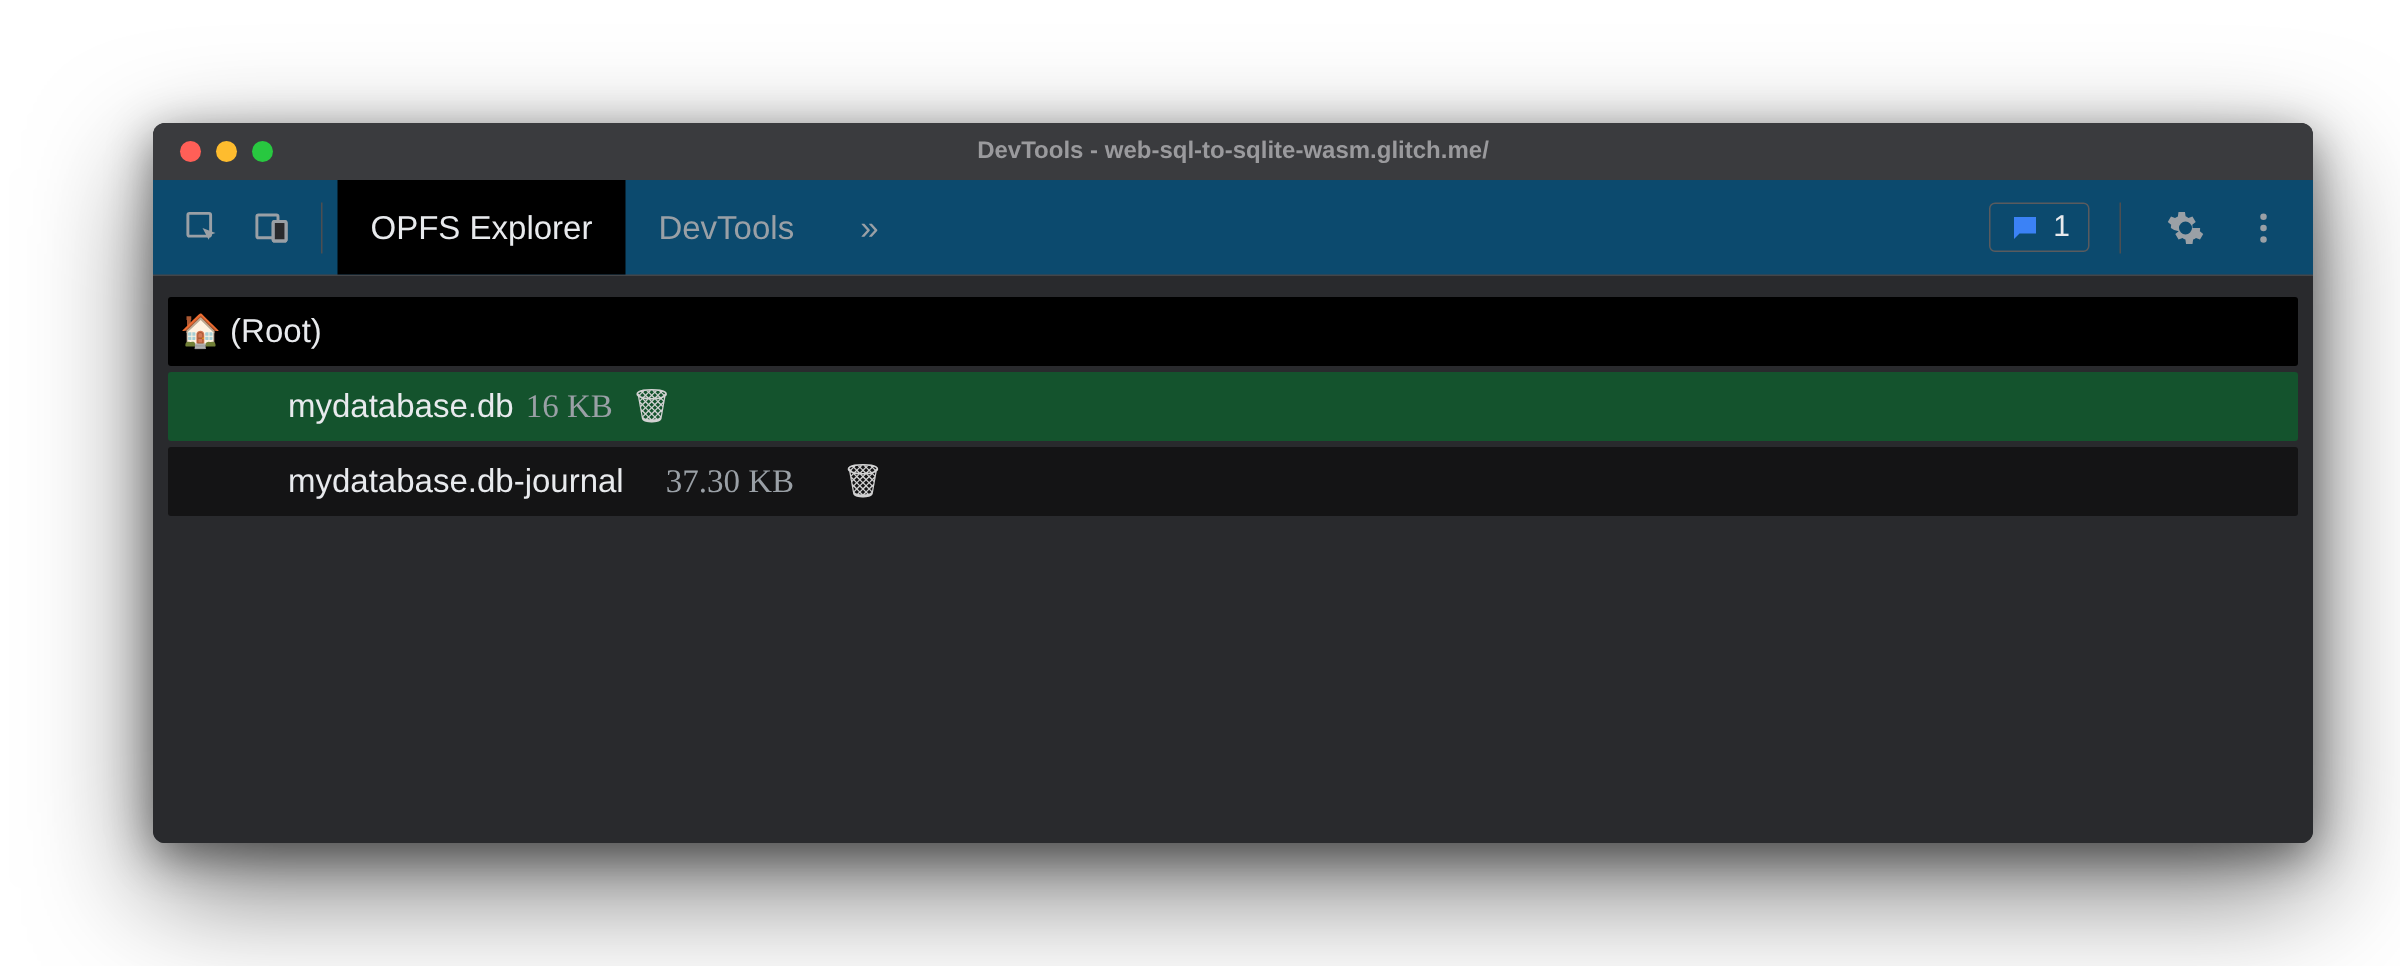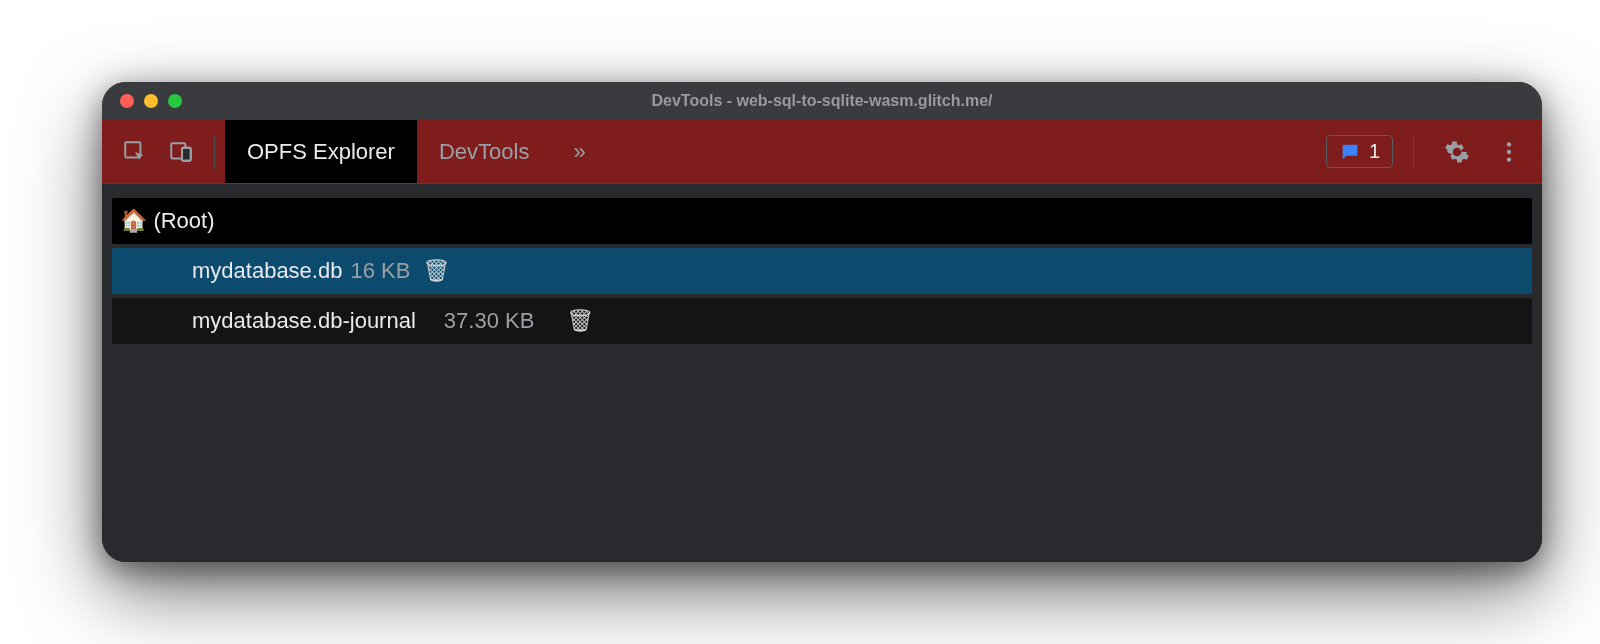--- a/index.html
+++ b/index.html
@@ -9,21 +9,21 @@
     font-family: -apple-system, BlinkMacSystemFont, "Segoe UI", Helvetica, Arial, sans-serif;
     background: transparent;
     display: flex;
     align-items: center;
     justify-content: center;
   }
   .window {
     width: 1440px;
     height: 480px;
     background: #292a2d;
-    border-radius: 24px;
+    border-radius: 8px;
     box-shadow: 0 30px 80px rgba(0,0,0,0.55), 0 8px 30px rgba(0,0,0,0.45);
     overflow: hidden;
     display: flex;
     flex-direction: column;
     margin-left: 44px;
   }
   
   .titlebar {
     height: 38px;
     background: #3a3b3e;
@@ -45,21 +45,21 @@
     left: 0; right: 0;
     text-align: center;
     font-size: 16px;
     color: #9a9a9d;
     font-weight: 600;
     pointer-events: none;
   }
   
   .toolbar {
     height: 64px;
-    background: #7f1d1d;
+    background: #0c4a6e;
     border-bottom: 1px solid #444548;
     display: flex;
     align-items: center;
     padding: 0 10px;
   }
   .tool-ico {
     width: 38px; height: 38px;
     display: flex; align-items: center; justify-content: center;
     color: #9aa0a6;
     margin: 0 4px;
@@ -115,30 +115,30 @@
     font-size: 22px;
     color: #e8eaed;
     border-radius: 2px;
     padding-left: 8px;
   }
   .row.root {
     background: #000;
     gap: 4px;
   }
   .row.file {
-    background: #0c4a6e;
+    background: #14532d;
     padding-left: 80px;
     gap: 8px;
     margin-top: 4px;
   }
   .row.file.alt {
     background: #141415;
     gap: 28px;
   }
-  .fsize { color: #9aa0a6; }
+  .fsize { color: #9aa0a6; font-family: Liberation Serif, serif; }
   .trash { margin-left: 4px; font-size: 22px; filter: grayscale(1) brightness(0.9); }
   .home-emoji { font-size: 22px; margin-right: 2px; }
 </style>
 </head>
 <body>
 
 <div class="window">
 
   <div class="titlebar">
     <div class="traffic-lights">

